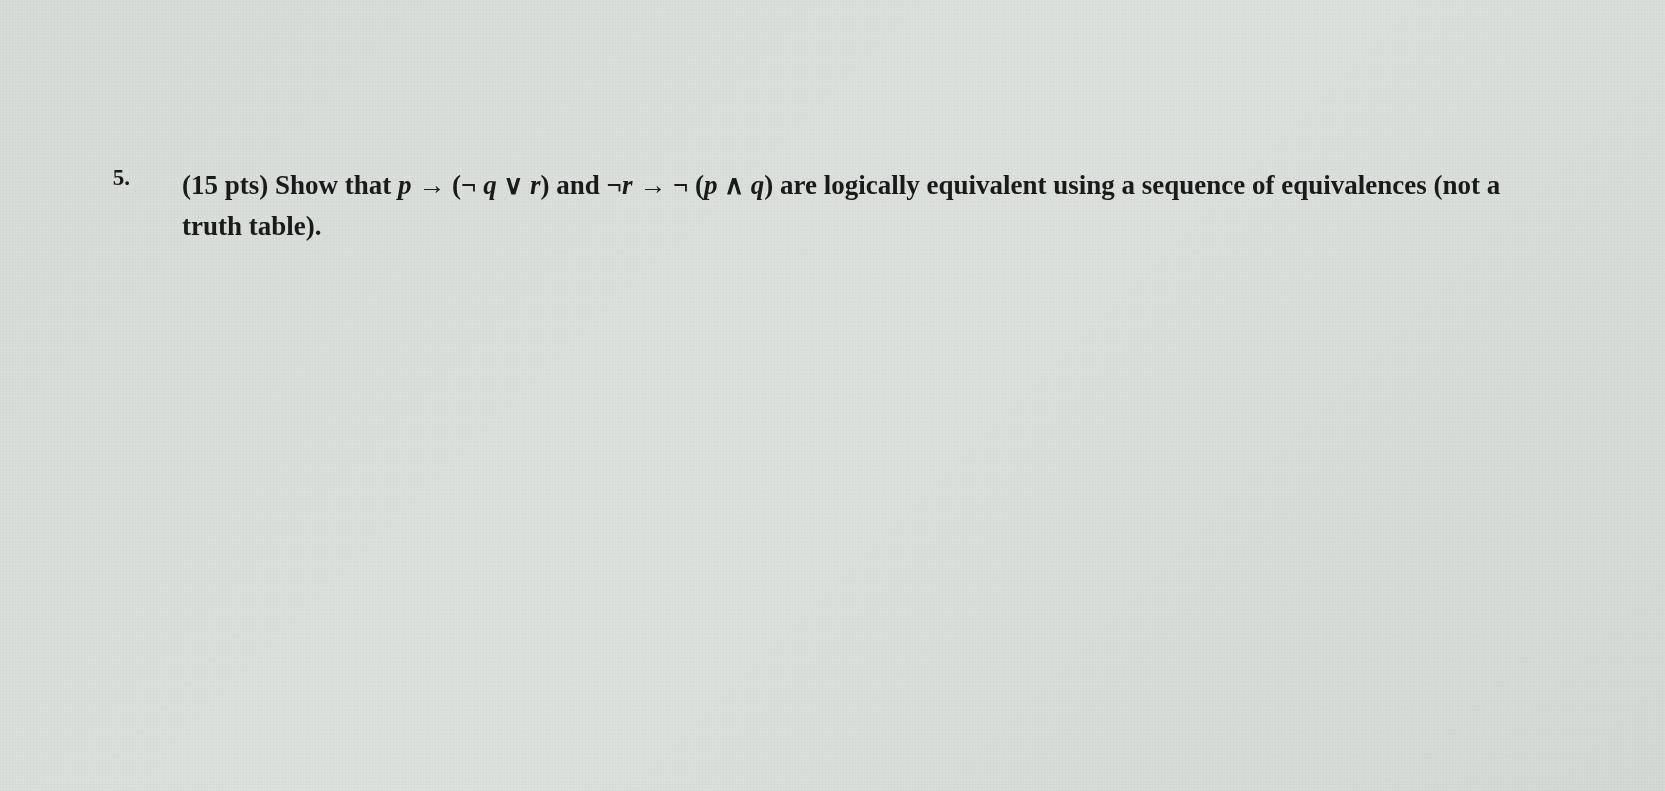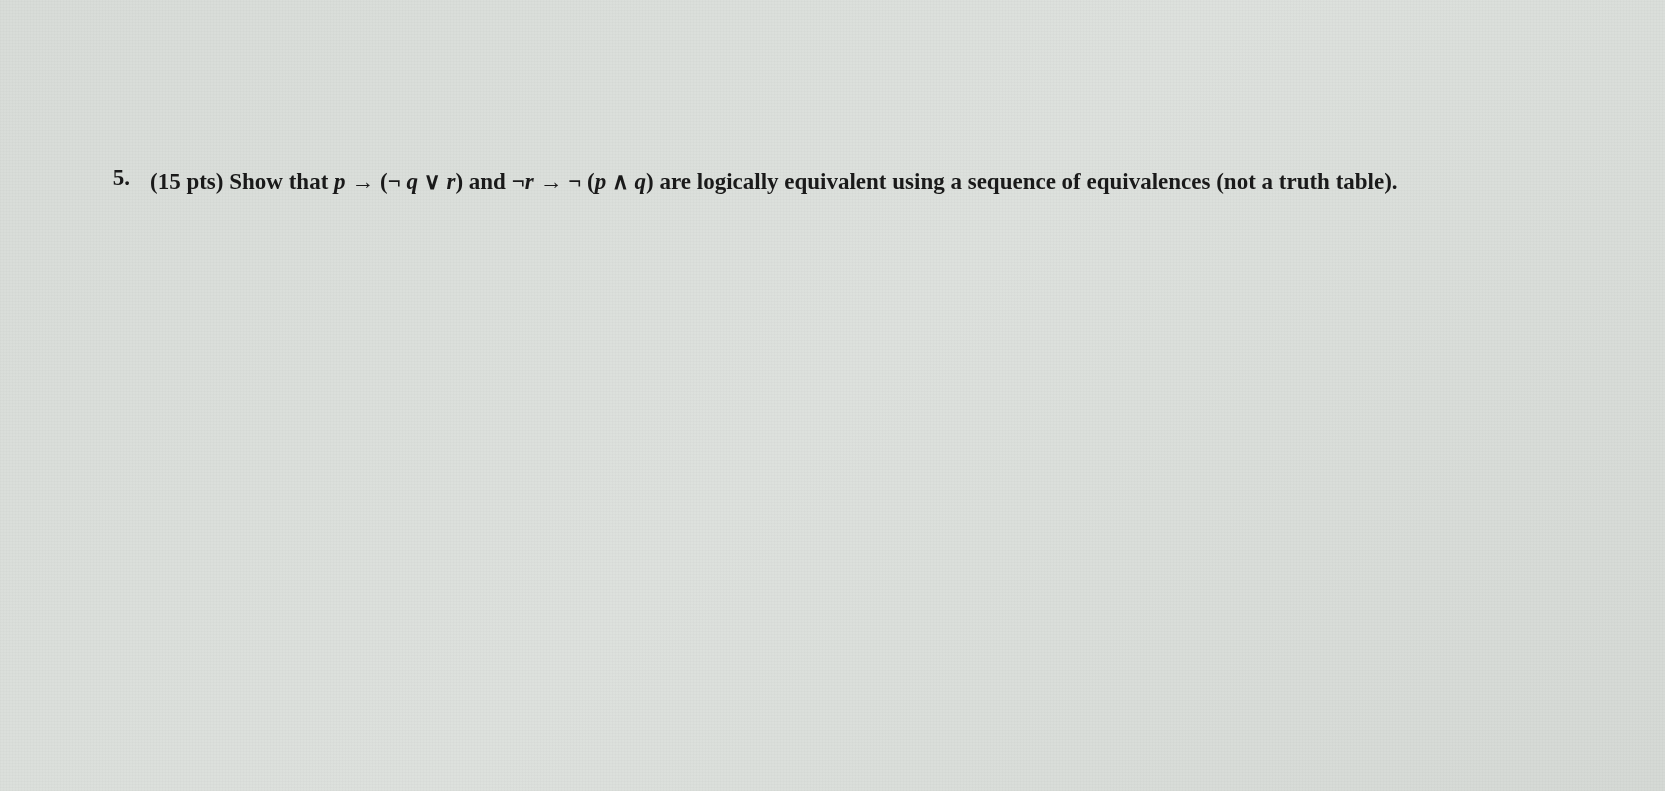--- a/index.html
+++ b/index.html
@@ -40,24 +40,25 @@
       gap: 20px;
     }
     .number {
       font-size: 23px;
       font-weight: bold;
       color: #1a1a1a;
       min-width: 30px;
       text-align: right;
     }
     .text {
-      font-size: 23px;
+      font-size: 27px;
       line-height: 1.5;
       color: #1a1a1a;
       font-weight: 600;
+      margin-left: 32px;
     }
     .math {
       font-style: italic;
       font-family: 'Times New Roman', serif;
     }
     .symbol {
       font-style: normal;
       font-family: 'Times New Roman', serif;
     }
   </style>

